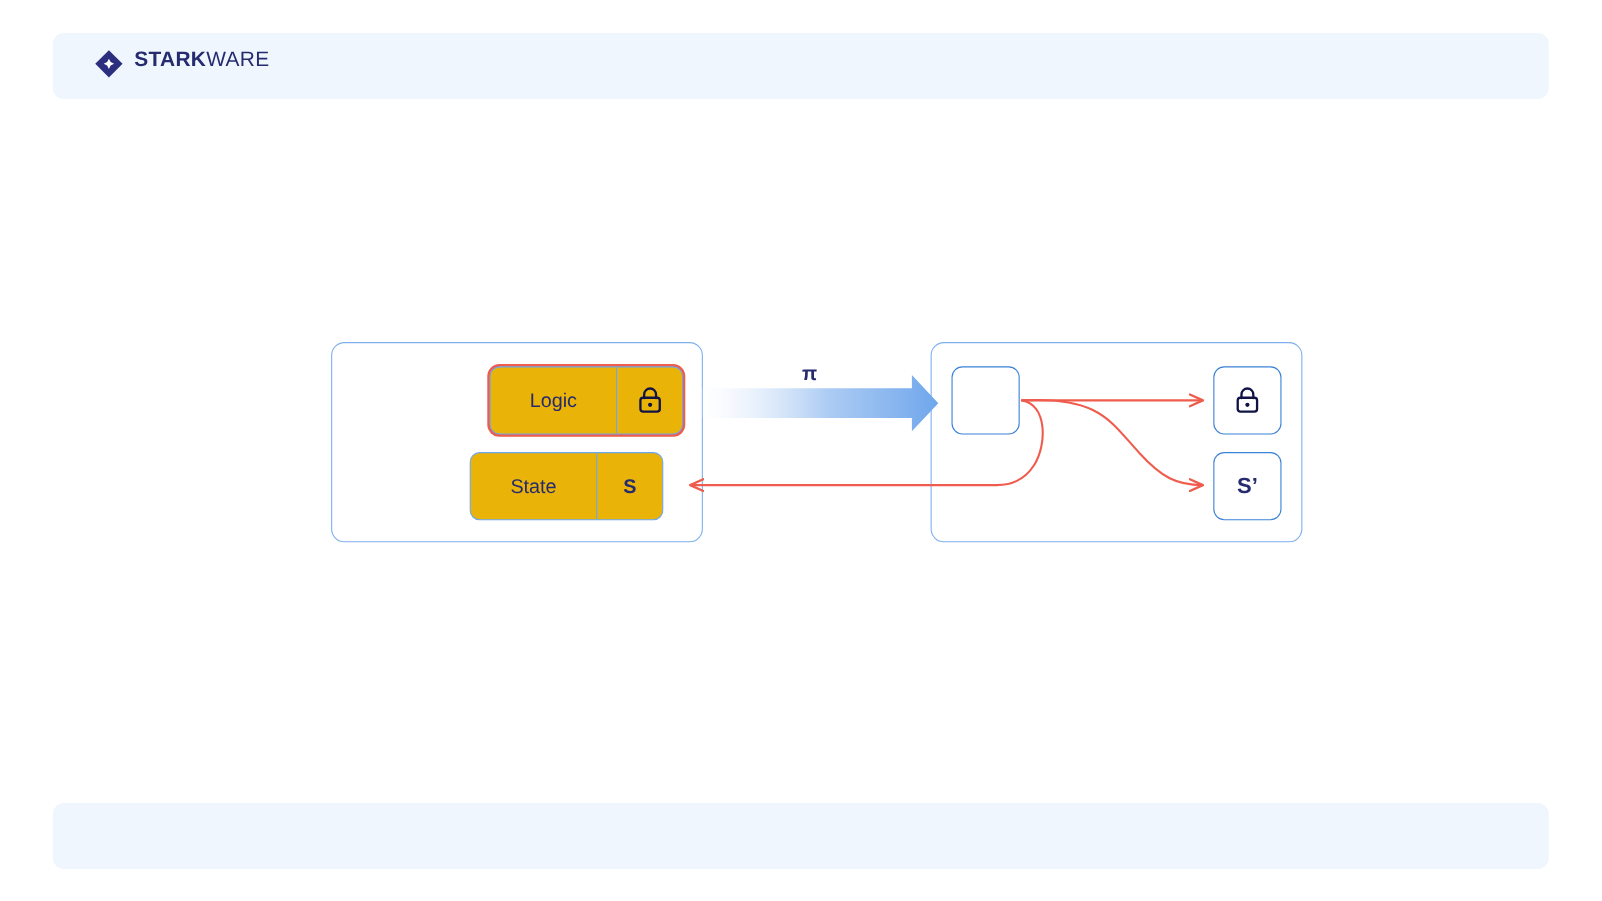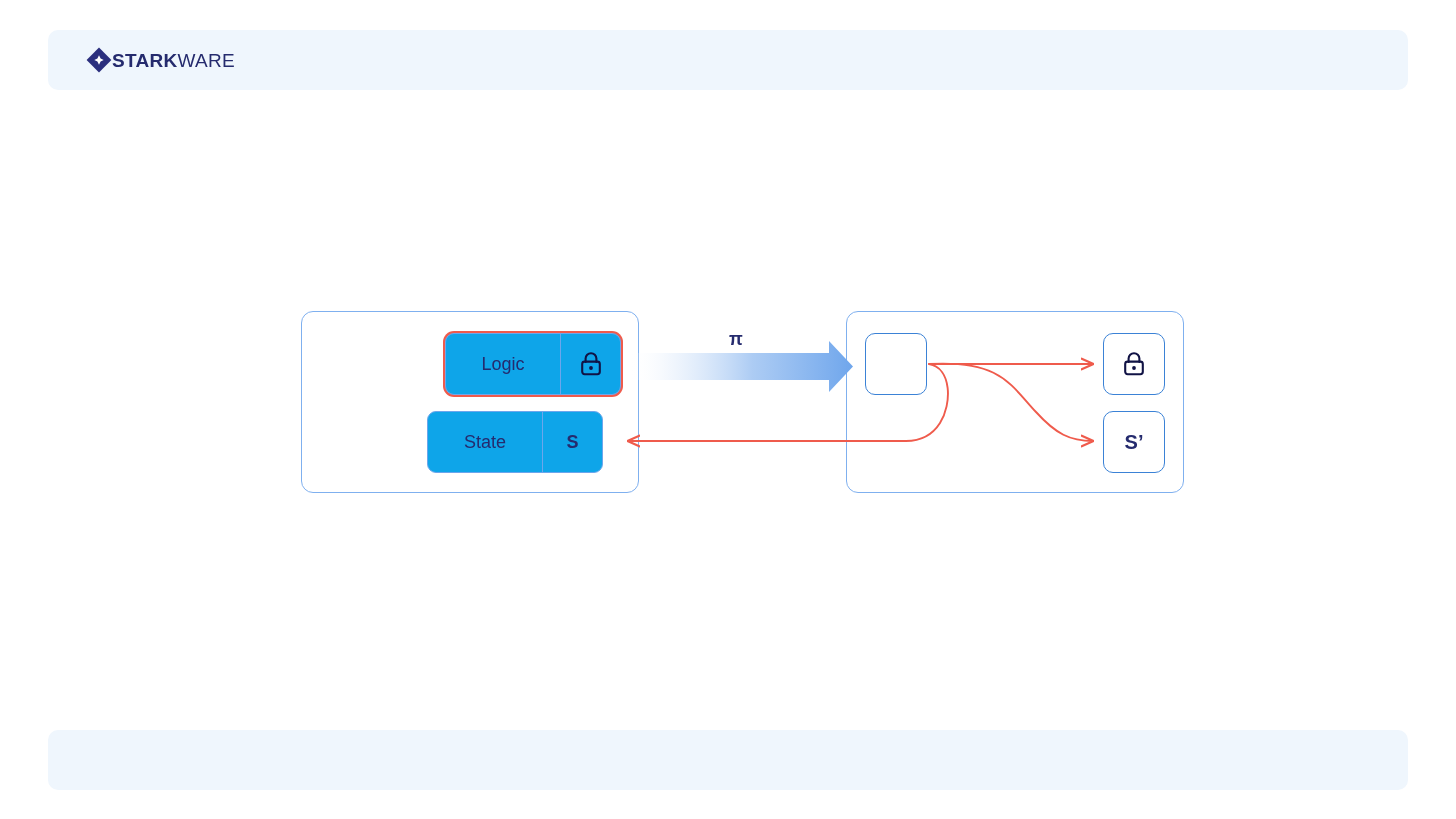--- a/index.html
+++ b/index.html
@@ -27,22 +27,22 @@
   .band-top    { top: 30px;  height: 60px; }
   .band-bottom { top: 730px; height: 60px; }
 
   
   .brand {
     position: absolute;
     left: 86px;
     top: 45px;
     height: 30px;
     display: flex;
-    align-items: center;
-    gap: 0;
+    align-items: flex-start;
+    gap: 10px;
   }
   .brand-mark { width: 26px; height: 26px; display: block; }
   .brand-text {
     font-size: 19px;
     letter-spacing: 0.3px;
     color: #252b6e;
     white-space: nowrap;
     line-height: 1;
   }
   .brand-text .b1 { font-weight: 700; }
@@ -69,21 +69,21 @@
   .panel-right { left: 846px; top: 311px; width: 338px; height: 182px; }
 
   
   .row {
     position: absolute;
     display: flex;
     align-items: stretch;
     box-sizing: border-box;
     border: 1px solid #6ca6ec;
     border-radius: 9px;
-    background: #0ea5e9;
+    background: #eab308;
     overflow: hidden;
     z-index: 3;
   }
   .row-logic {
     left: 445px; top: 333px; width: 176px; height: 62px;
     box-shadow: 0 0 0 2px #ef5b4c;
   }
   .row-state {
     left: 427px; top: 411px; width: 176px; height: 62px;
   }

